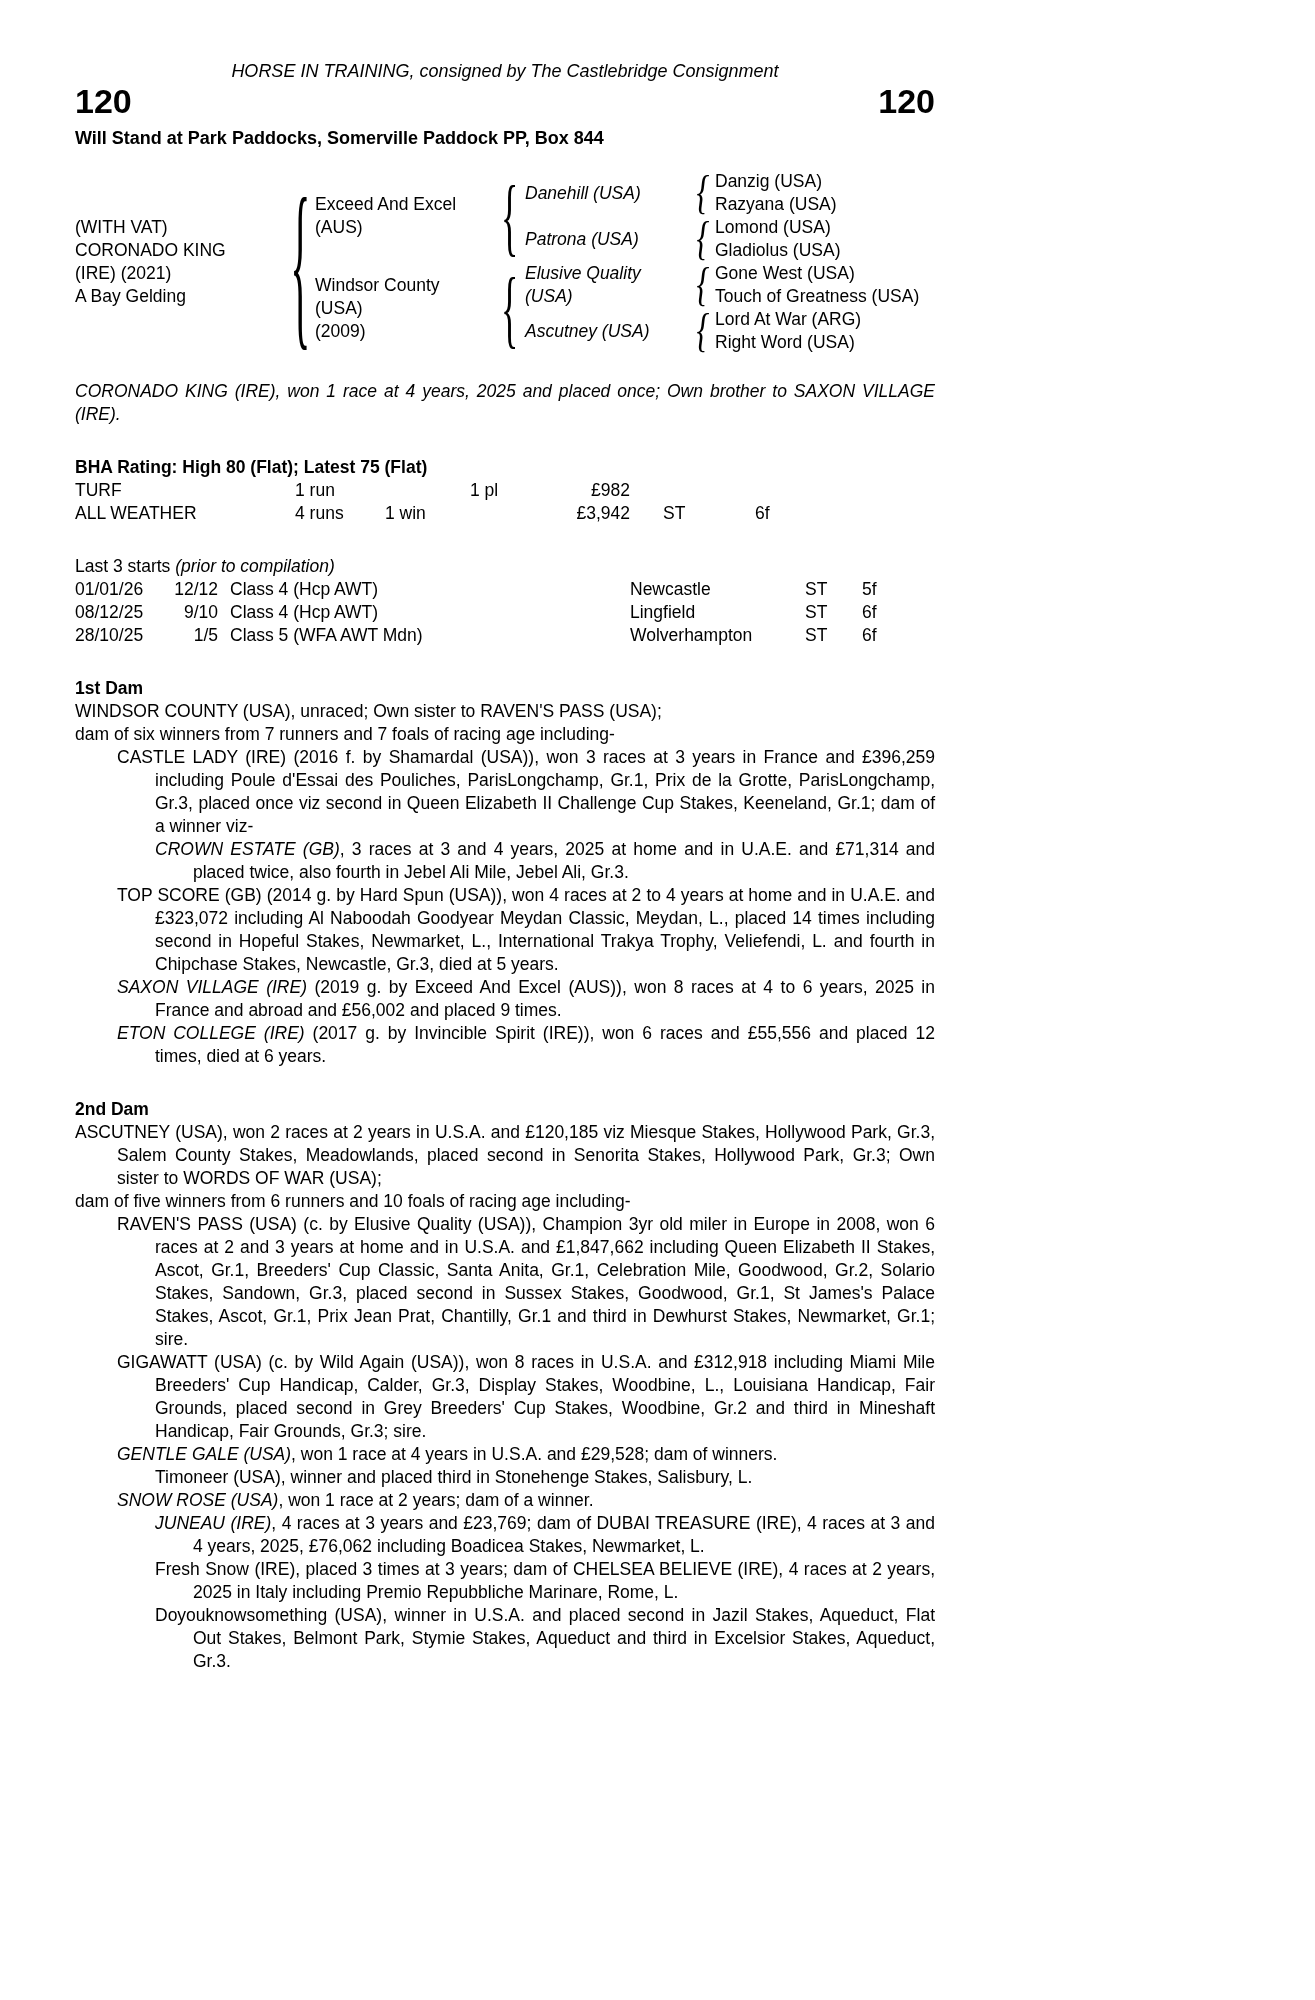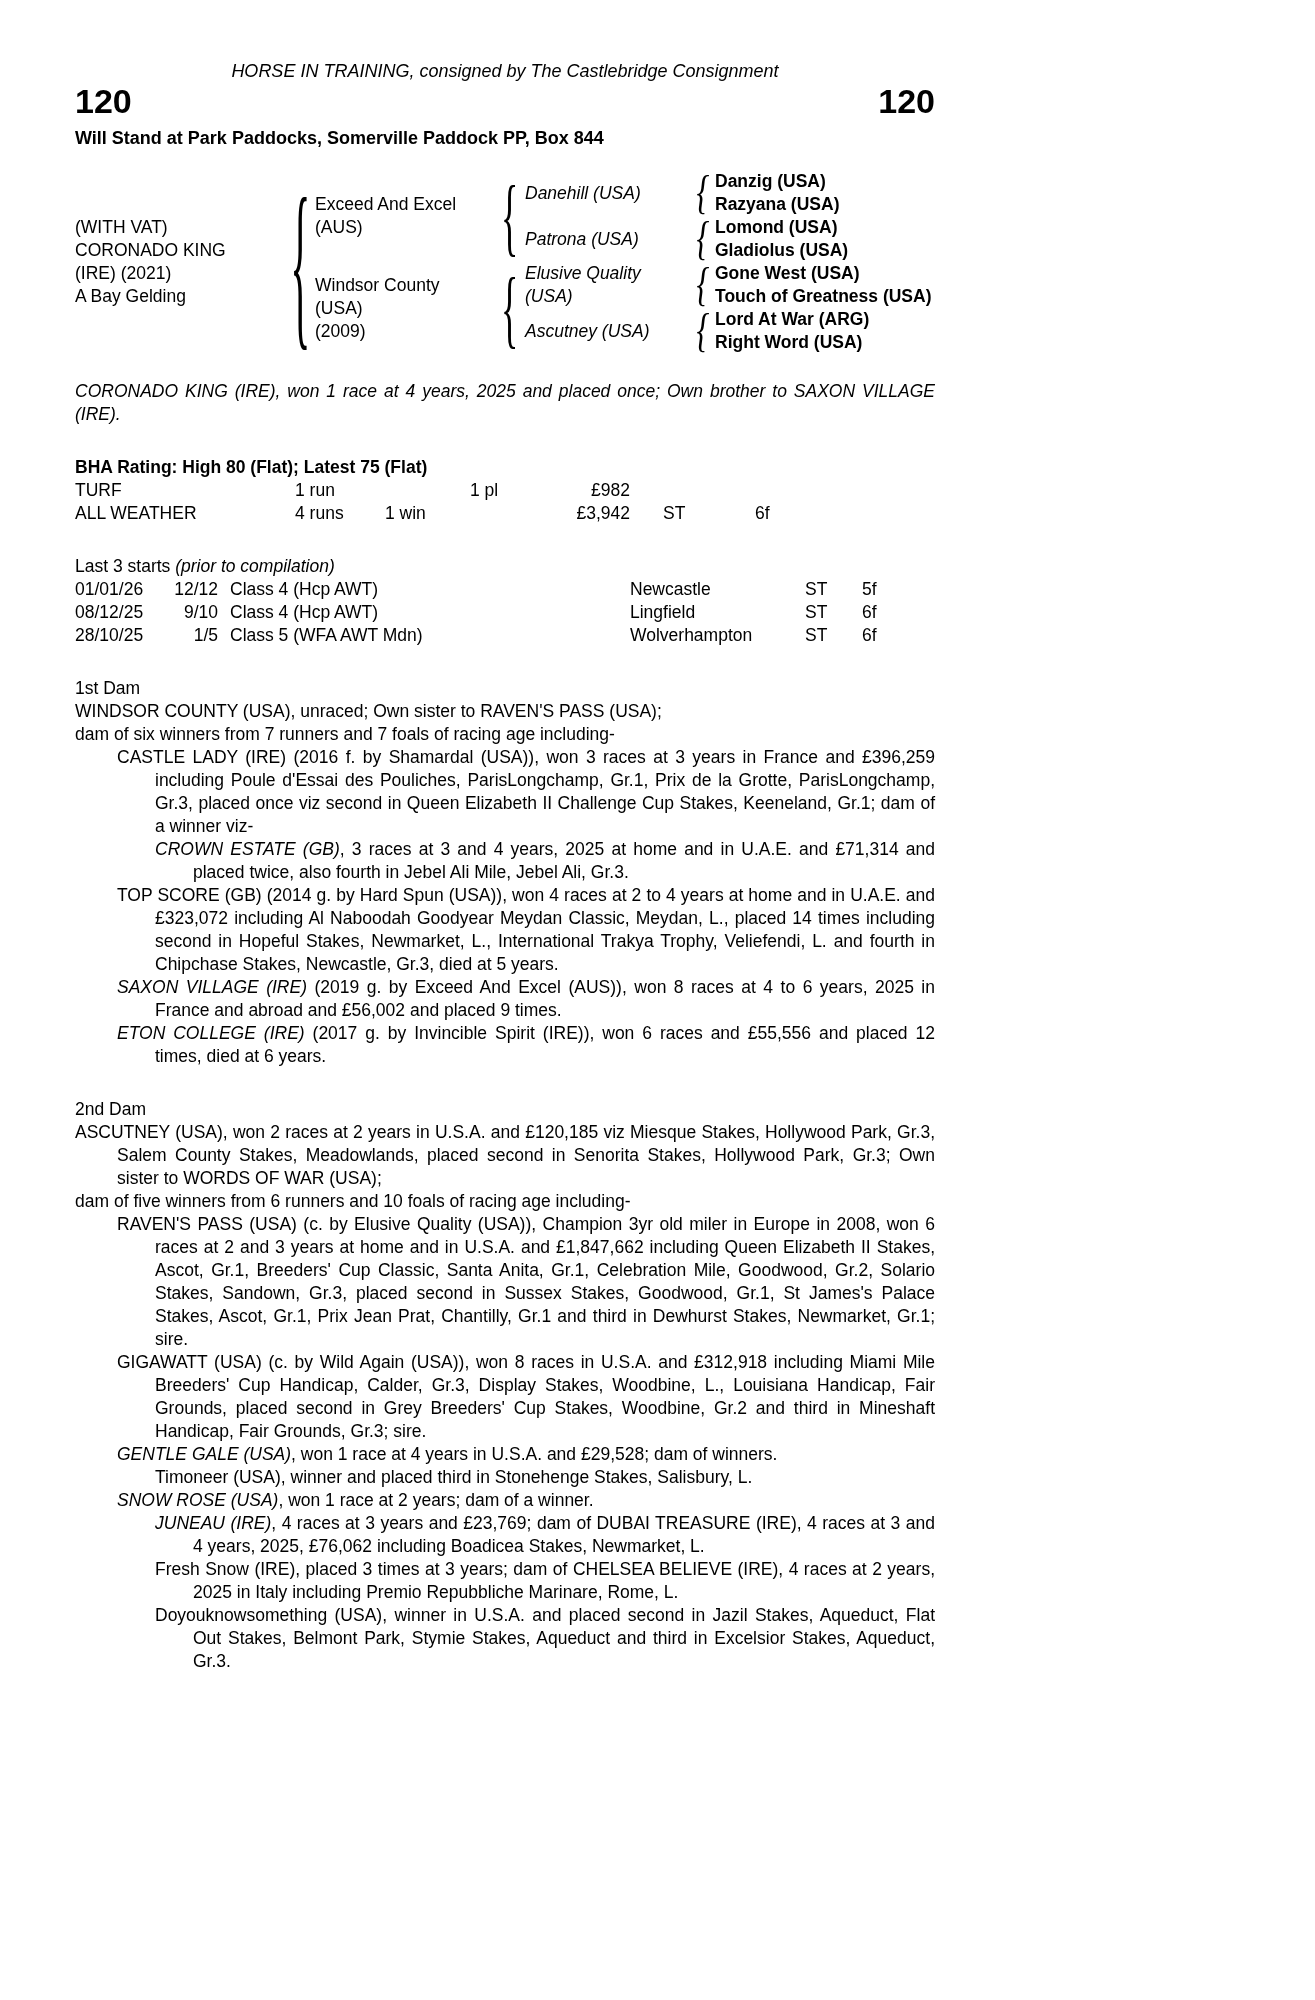--- a/index.html
+++ b/index.html
@@ -20,21 +20,21 @@
   .stand-line { font-weight:bold; font-size:18px; margin-top:8px; }
 
   
   .pedigree { display:flex; margin-top:20px; height:184px; }
   .ped-name-block { width:210px; height:184px; display:flex; flex-direction:column; justify-content:center; }
   .ped-col { display:flex; flex-direction:column; }
   .col-brace1 { width:30px; } .col-parents { width:180px; }
   .col-brace2 { width:30px; } .col-gps { width:165px; }
   .col-brace3 { width:25px; } .col-ggps { width:220px; }
   .cell { display:flex; align-items:center; white-space:pre-line; }
-  .h1 { height:23px;font-weight:bold; } .h2 { height:46px;font-style:italic; } .h4 { height:92px; } .h8 { height:184px; }
+  .h1 { height:23px; } .h2 { height:46px;font-style:italic; } .h4 { height:92px; } .h8 { height:184px; }
   .brace-cell { display:flex; align-items:center; justify-content:center; }
   .brace { font-family:"Liberation Serif","DejaVu Serif",serif; font-weight:400; display:block; }
   .brace1 { font-size:56px; line-height:56px; transform:scale(0.75,3.3); }
   .brace2 { font-size:48px; line-height:48px; transform:scale(0.75,1.8); }
   .brace3 { font-size:40px; line-height:40px; transform:scale(0.8,1.15); }
 
   
   .note { margin-top:26px; font-style:italic; text-align:justify; }
 
   
@@ -43,21 +43,21 @@
   .rating-grid { display:grid; grid-template-columns:220px 90px 85px 85px 75px 33px 92px 1fr; }
   .rating-grid .money { text-align:right; }
 
   
   .starts { margin-top:30px; }
   .starts-grid { display:grid; grid-template-columns:90px 53px 12px 400px 175px 57px 1fr; }
   .starts-grid .pos { text-align:right; }
 
   
   .section { margin-top:30px; }
-  .section-heading { font-weight:normal; }
+  .section-heading { font-weight:bold; }
   .para { text-align:justify; }
   .p0  { padding-left:0; }
   .h01 { padding-left:42px;  text-indent:-42px; }
   .h12 { padding-left:80px;  text-indent:-38px; }
   .h23 { padding-left:118px; text-indent:-38px; }
 </style>
 </head>
 <body>
 
 <div class="page">

